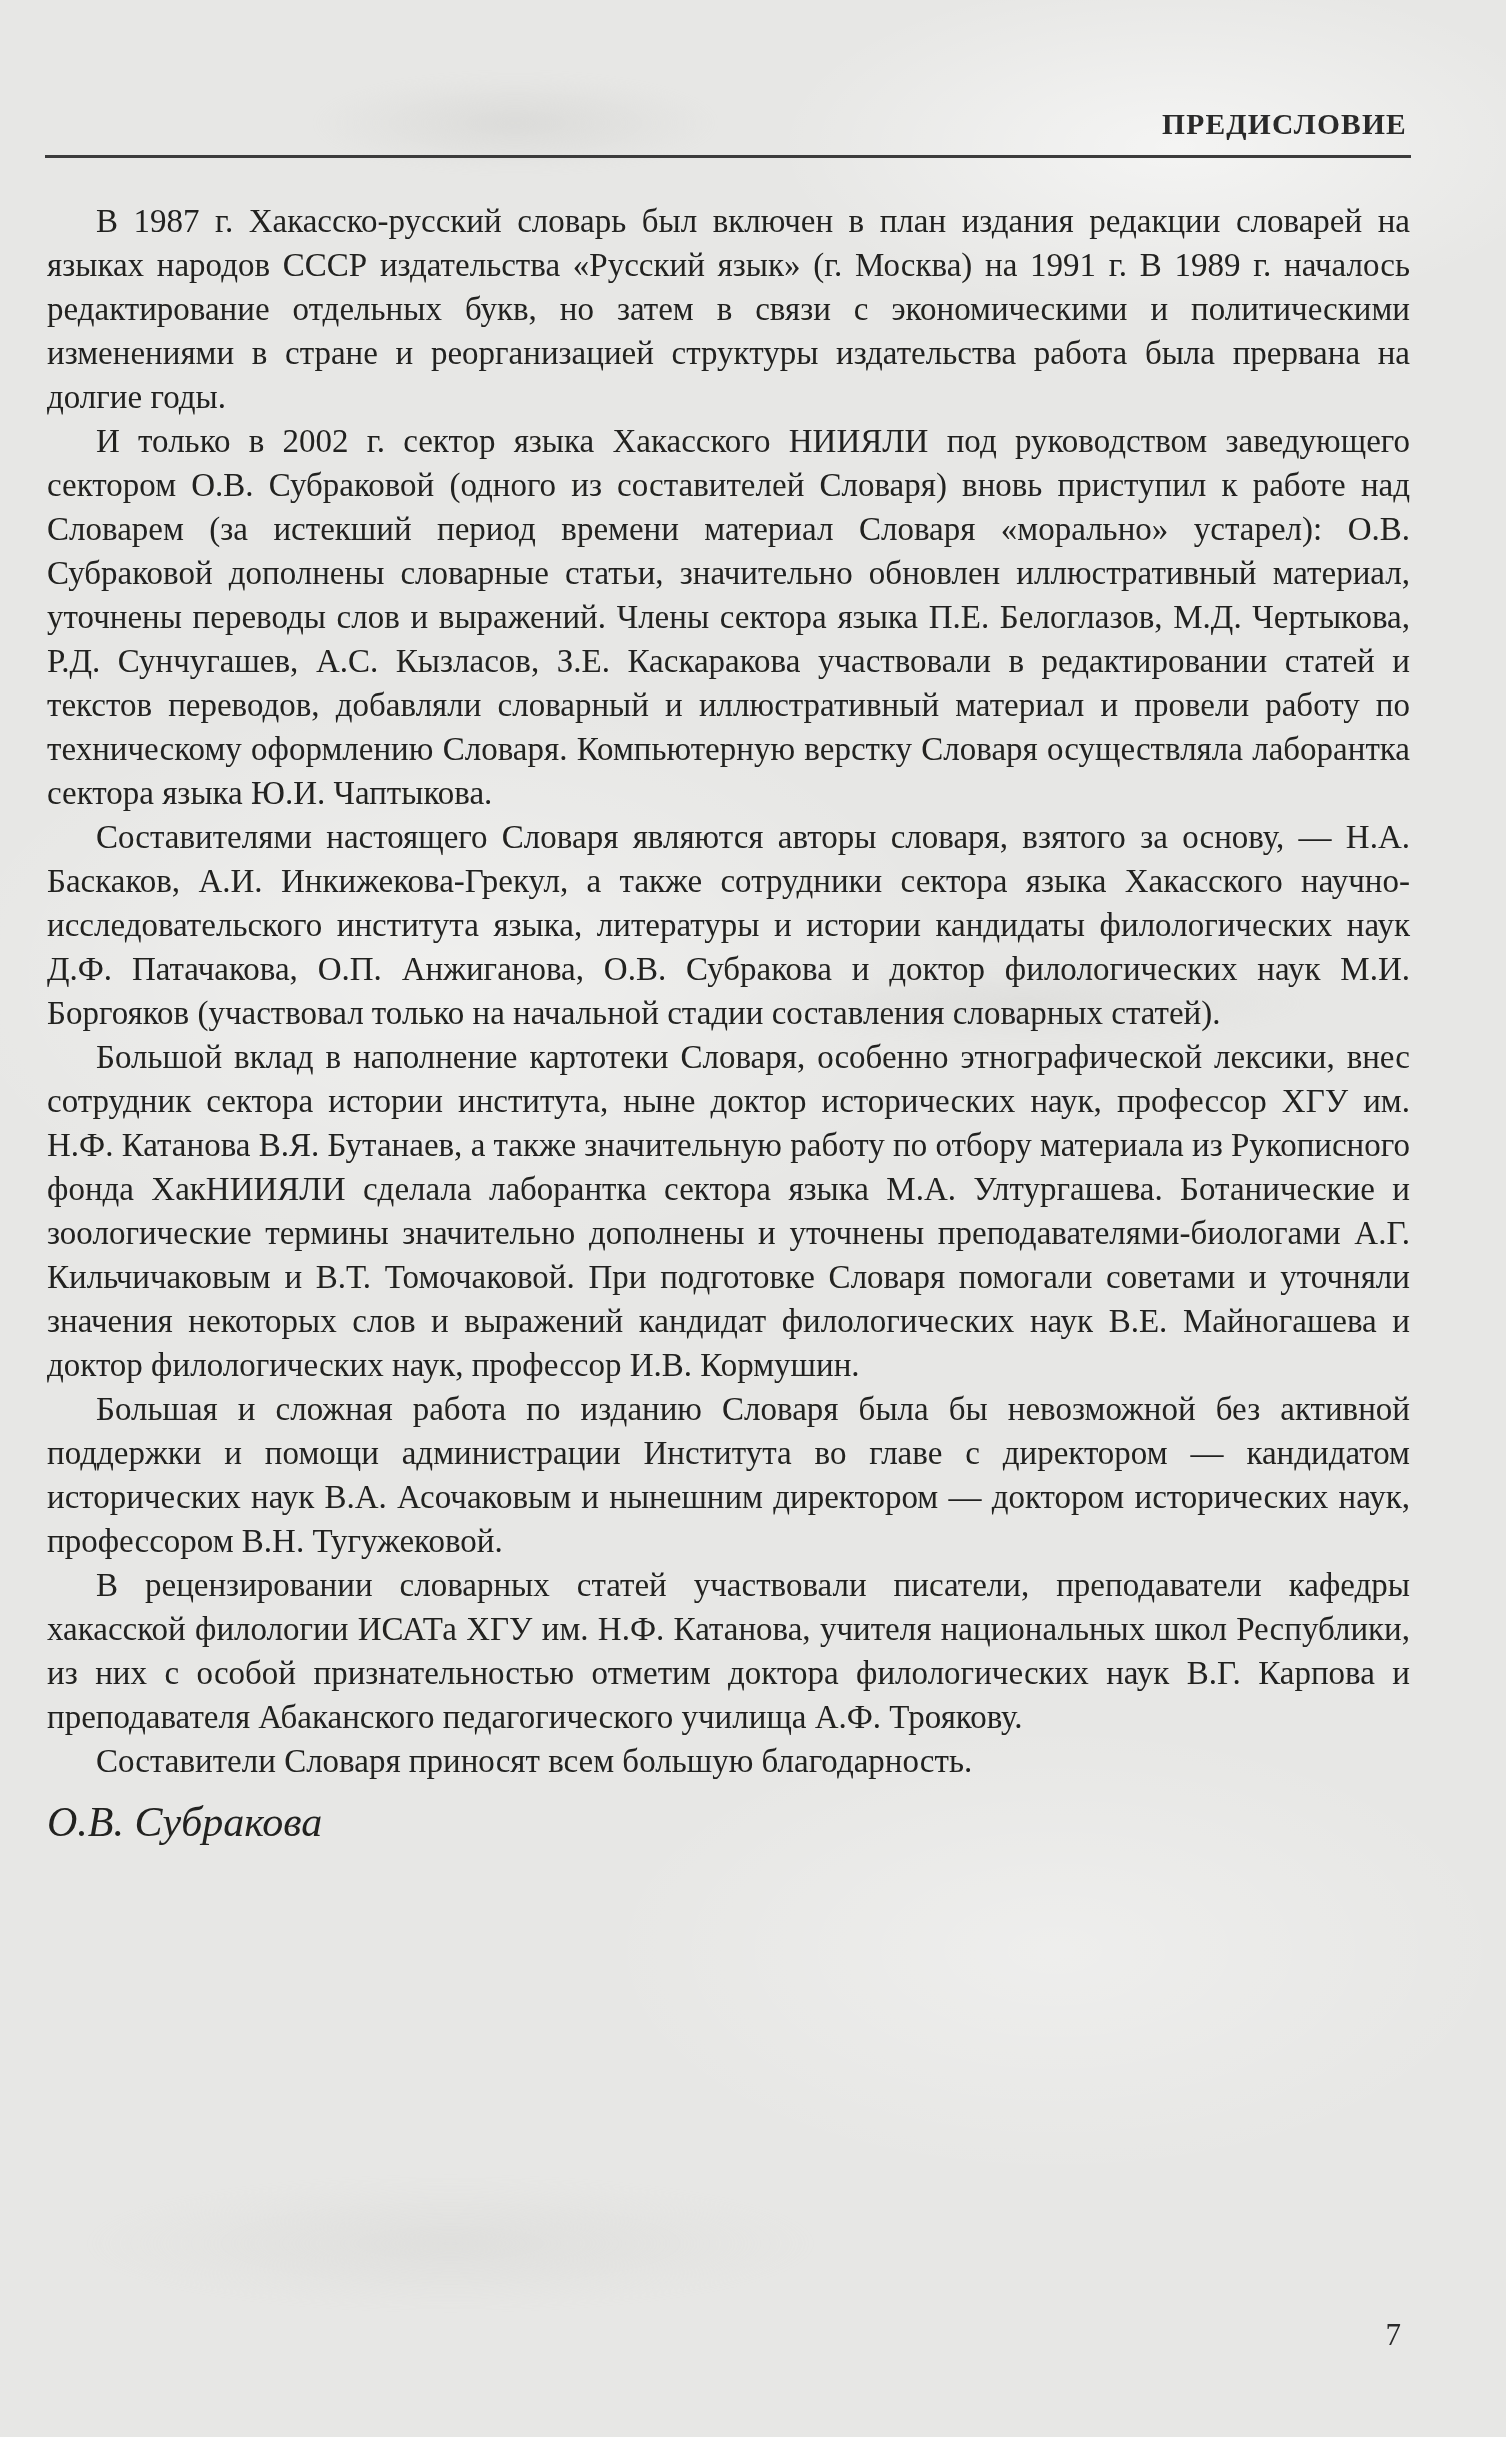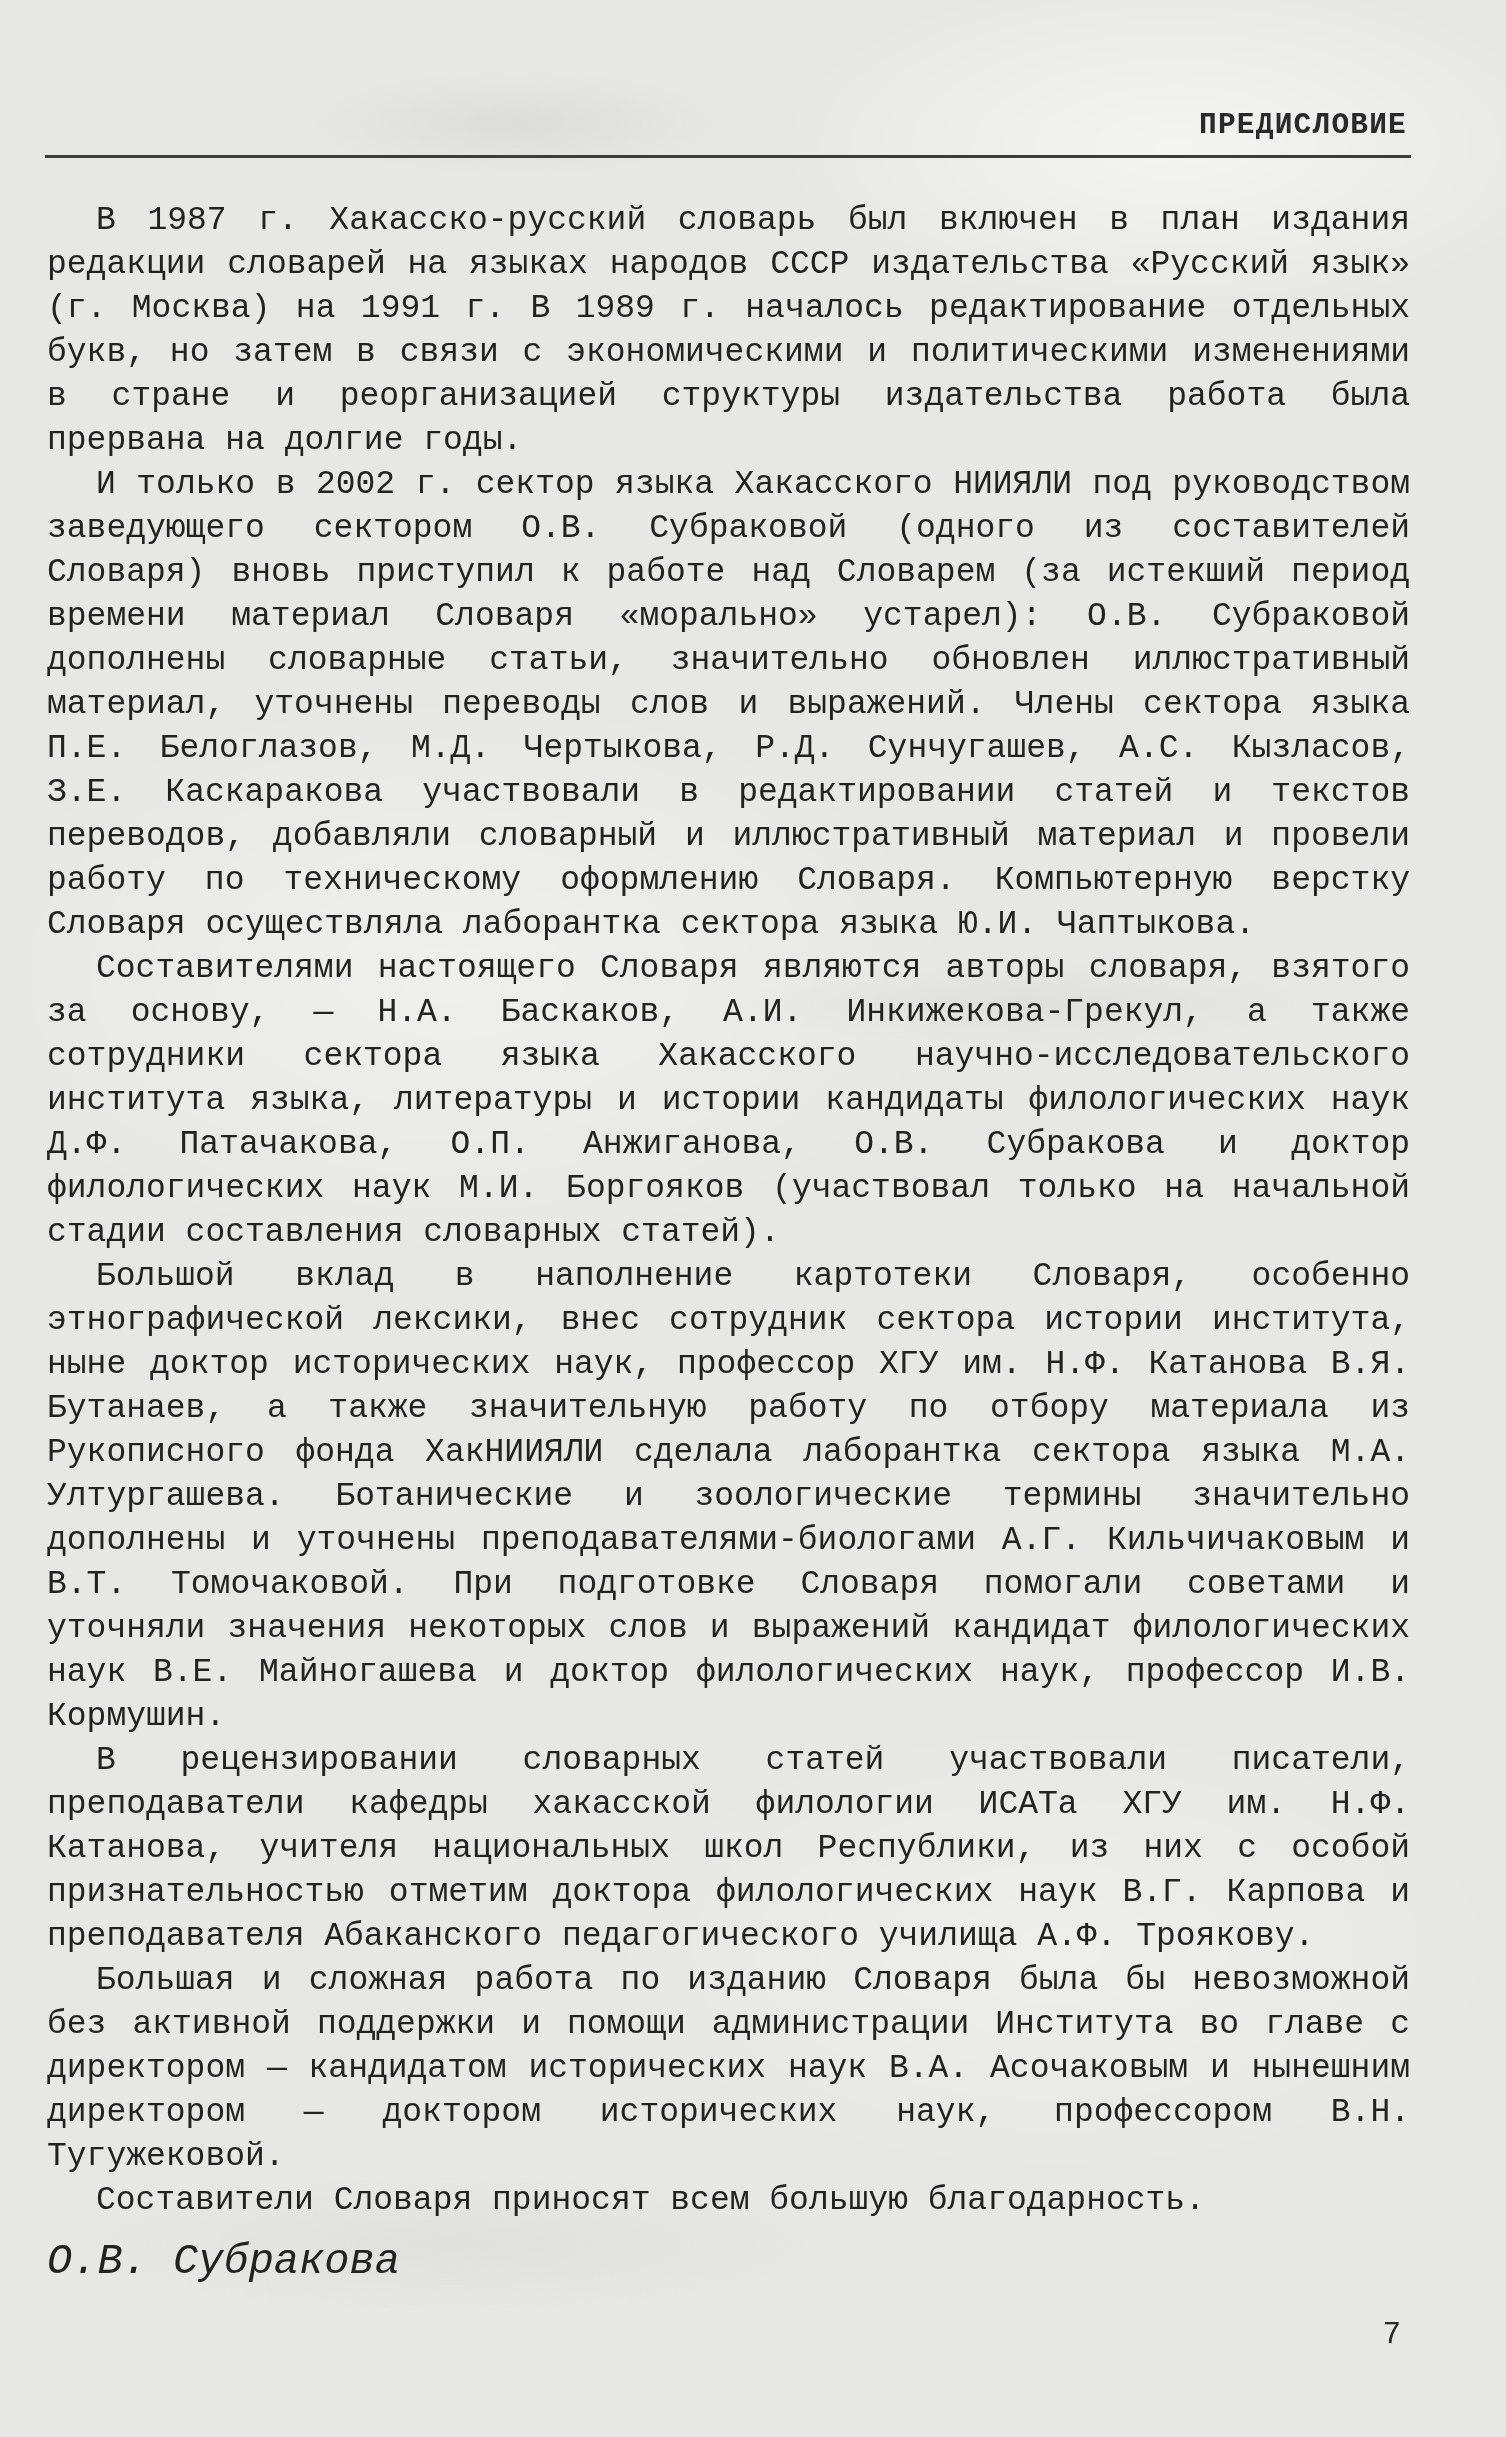--- a/index.html
+++ b/index.html
@@ -6,21 +6,21 @@
   .page {
     position: relative;
     width: 1507px;
     height: 2438px;
     margin: 0 auto;
     background:
       radial-gradient(ellipse 573px 246px at 78% 6%, rgba(255,255,255,0.55), rgba(255,255,255,0) 70%),
       radial-gradient(ellipse 737px 409px at 30% 40%, rgba(255,255,255,0.35), rgba(255,255,255,0) 70%),
       radial-gradient(ellipse 655px 328px at 70% 80%, rgba(255,255,255,0.3), rgba(255,255,255,0) 70%),
       #e7e7e5;
-    font-family: Liberation Mono, monospace;
+    font-family: Liberation Serif, serif;
     color: #1e1e1e;
     overflow: hidden;
   }
   .artifact {
     position: absolute;
     pointer-events: none;
     filter: blur(4.9px);
     opacity: 0.5;
   }
   .artifact.a1 { top: 74px; left: 311px; width: 409px; height: 98px;
@@ -84,22 +84,22 @@
 
   <div class="running-header">ПРЕДИСЛОВИЕ</div>
 
   <div class="header-rule"></div>
 
   <div class="body-text">
     <p>В 1987 г. Хакасско-русский словарь был включен в план издания редакции словарей на языках народов СССР издательства «Русский язык» (г. Москва) на 1991 г. В 1989 г. началось редактирование отдельных букв, но затем в связи с экономическими и политическими изменениями в стране и реорганизацией структуры издательства работа была прервана на долгие годы.</p>
     <p>И только в 2002 г. сектор языка Хакасского НИИЯЛИ под руководством заведующего сектором О.В. Субраковой (одного из составителей Словаря) вновь приступил к работе над Словарем (за истекший период времени материал Словаря «морально» устарел): О.В. Субраковой дополнены словарные статьи, значительно обновлен иллюстративный материал, уточнены переводы слов и выражений. Члены сектора языка П.Е. Белоглазов, М.Д. Чертыкова, Р.Д. Сунчугашев, А.С. Кызласов, З.Е. Каскаракова участвовали в редактировании статей и текстов переводов, добавляли словарный и иллюстративный материал и провели работу по техническому оформлению Словаря. Компьютерную верстку Словаря осуществляла лаборантка сектора языка Ю.И. Чаптыкова.</p>
     <p>Составителями настоящего Словаря являются авторы словаря, взятого за основу, — Н.А. Баскаков, А.И. Инкижекова-Грекул, а также сотрудники сектора языка Хакасского научно-исследовательского института языка, литературы и истории кандидаты филологических наук Д.Ф. Патачакова, О.П. Анжиганова, О.В. Субракова и доктор филологических наук М.И. Боргояков (участвовал только на начальной стадии составления словарных статей).</p>
     <p>Большой вклад в наполнение картотеки Словаря, особенно этнографической лексики, внес сотрудник сектора истории института, ныне доктор исторических наук, профессор ХГУ им. Н.Ф. Катанова В.Я. Бутанаев, а также значительную работу по отбору материала из Рукописного фонда ХакНИИЯЛИ сделала лаборантка сектора языка М.А. Ултургашева. Ботанические и зоологические термины значительно дополнены и уточнены преподавателями-биологами А.Г. Кильчичаковым и В.Т. Томочаковой. При подготовке Словаря помогали советами и уточняли значения некоторых слов и выражений кандидат филологических наук В.Е. Майногашева и доктор филологических наук, профессор И.В. Кормушин.</p>
+    <p>Большая и сложная работа по изданию Словаря была бы невозможной без активной поддержки и помощи администрации Института во главе с директором — кандидатом исторических наук В.А. Асочаковым и нынешним директором — доктором исторических наук, профессором В.Н. Тугужековой.</p>
     <p>В рецензировании словарных статей участвовали писатели, преподаватели кафедры хакасской филологии ИСАТа ХГУ им. Н.Ф. Катанова, учителя национальных школ Республики, из них с особой признательностью отметим доктора филологических наук В.Г. Карпова и преподавателя Абаканского педагогического училища А.Ф. Троякову.</p>
-    <p>Большая и сложная работа по изданию Словаря была бы невозможной без активной поддержки и помощи администрации Института во главе с директором — кандидатом исторических наук В.А. Асочаковым и нынешним директором — доктором исторических наук, профессором В.Н. Тугужековой.</p>
     <p>Составители Словаря приносят всем большую благодарность.</p>
 
     <div class="signature">О.В. Субракова</div>
   </div>
 
   <div class="page-number">7</div>
 
 </div>
 
 

